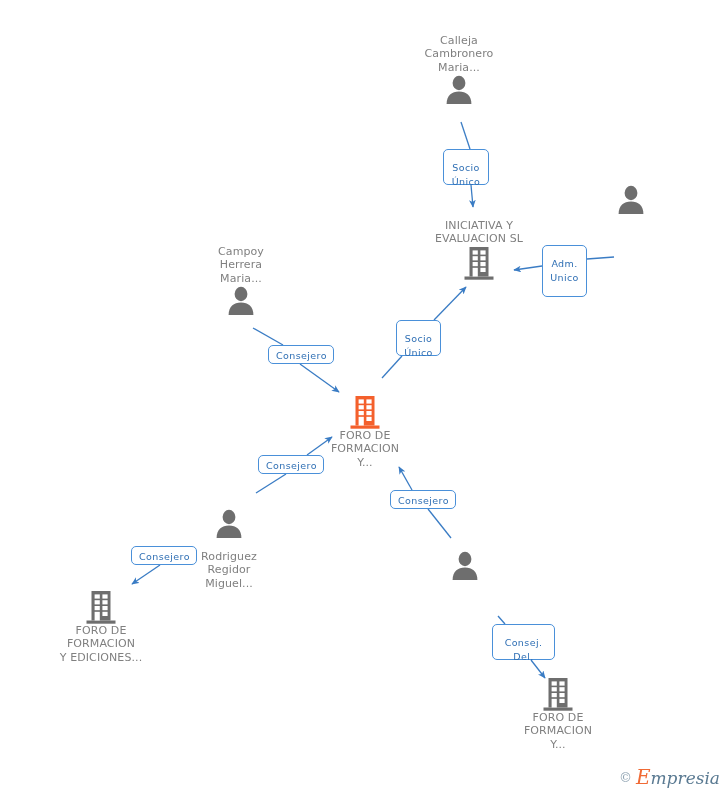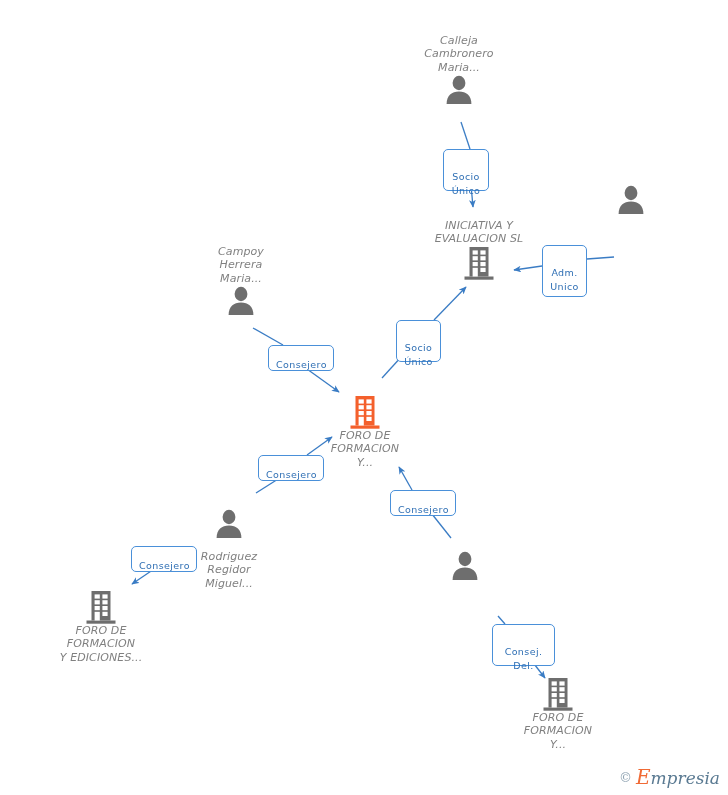--- a/index.html
+++ b/index.html
@@ -22,21 +22,20 @@
     pointer-events:none;
   }
 
   
   .node{
     position:absolute;
     width:150px;
     margin-left:-75px;      
     text-align:center;
     line-height:1.22;
-    font-style:italic;
   }
   .node .caption{
     font-size:11px;
     color:#808080;
     letter-spacing:0.1px;
     white-space:pre-line;
   }
   .node .glyph{
     display:block;
     margin:0 auto;
@@ -48,27 +47,27 @@
   
   .rel{
     position:absolute;
     border:1px solid #4a90d9;
     border-radius:5px;
     background:#ffffff;
     color:#2f6fb4;
     font-size:9.5px;
     letter-spacing:0.4px;
     text-align:center;
-    padding:20px 6px;
+    padding:11px 6px;
     white-space:pre-line;
     line-height:1.45;
     box-sizing:border-box;
     z-index:5;
   }
-  .rel.one-line{padding:12px 7px;}
+  .rel.one-line{padding:3px 7px;}
 
   
   #watermark{
     position:absolute;
     right:8px;
     bottom:6px;
     display:flex;
     align-items:center;
     gap:4px;
     font-size:17px;

